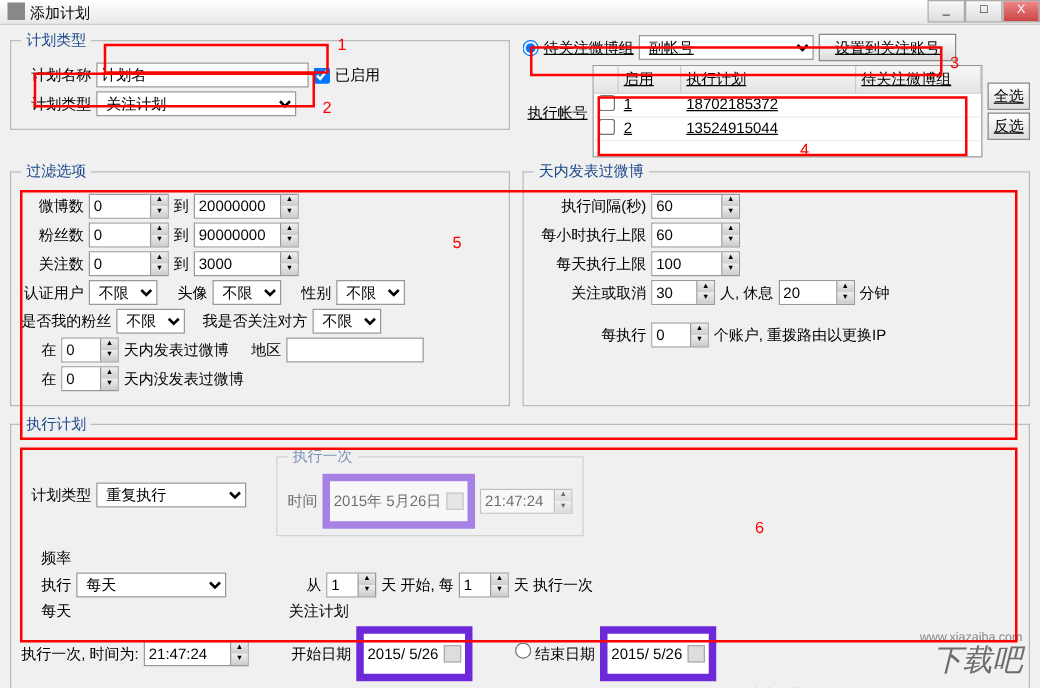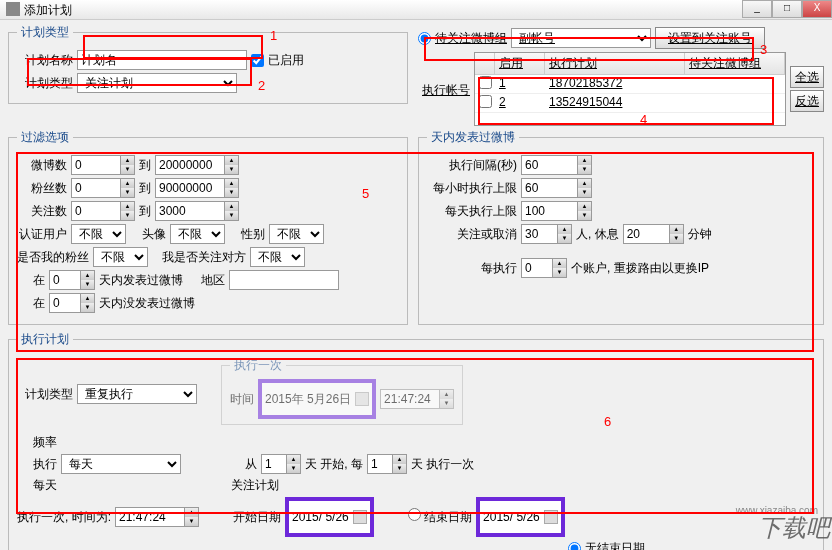--- a/index.html
+++ b/index.html
@@ -25,23 +25,23 @@
 .top { display: flex; gap: 10px; }
 .top-left { flex: 0 0 400px; }
 .top-right { flex: 1; text-decoration: underline; }
 .table { border: 1px solid #999; background: #fff; font-size: 11px; }
 .table .hdr { display: flex; background: linear-gradient(#f8f8f8,#e4e4e4); border-bottom: 1px solid #ccc; }
 .table .hdr div { padding: 2px 4px; border-right: 1px solid #ccc; }
 .table .trow { display: flex; border-bottom: 1px solid #eee; }
 .table .trow div { padding: 1px 4px; }
 .c0 { width: 20px; } .c1 { width: 50px; } .c2 { width: 140px; } .c3 { flex: 1; }
 .sidebtns { display: flex; flex-direction: column; gap: 2px; }
-.datebox { display: inline-flex; align-items: center; border: 4px solid #6d28d9; height: 20px; background: #fff; padding: 16px 3px; gap: 4px; }
+.datebox { display: inline-flex; align-items: center; border: 6px solid #6d28d9; height: 20px; background: #fff; padding: 16px 3px; gap: 4px; }
 .calicon { width: 14px; height: 14px; background: #ddd; border: 1px solid #aaa; }
-.wm { position: absolute; right: 2px; bottom: 6px; font-size: 24px; color: #555; font-style: italic; opacity: 0.85; pointer-events: none; }
+.wm { position: absolute; right: 14px; bottom: 6px; font-size: 24px; color: #555; font-style: italic; opacity: 0.85; pointer-events: none; }
 .wm2 { position: absolute; right: 14px; bottom: 34px; font-size: 10px; color: #888; pointer-events: none; }
 .footer { text-align: center; padding: 4px 0 0; }
 </style>
 </head>
 <body>
 
 <div class="titlebar">
   <div class="icon"></div>
   <span>添加计划</span>
 </div>

